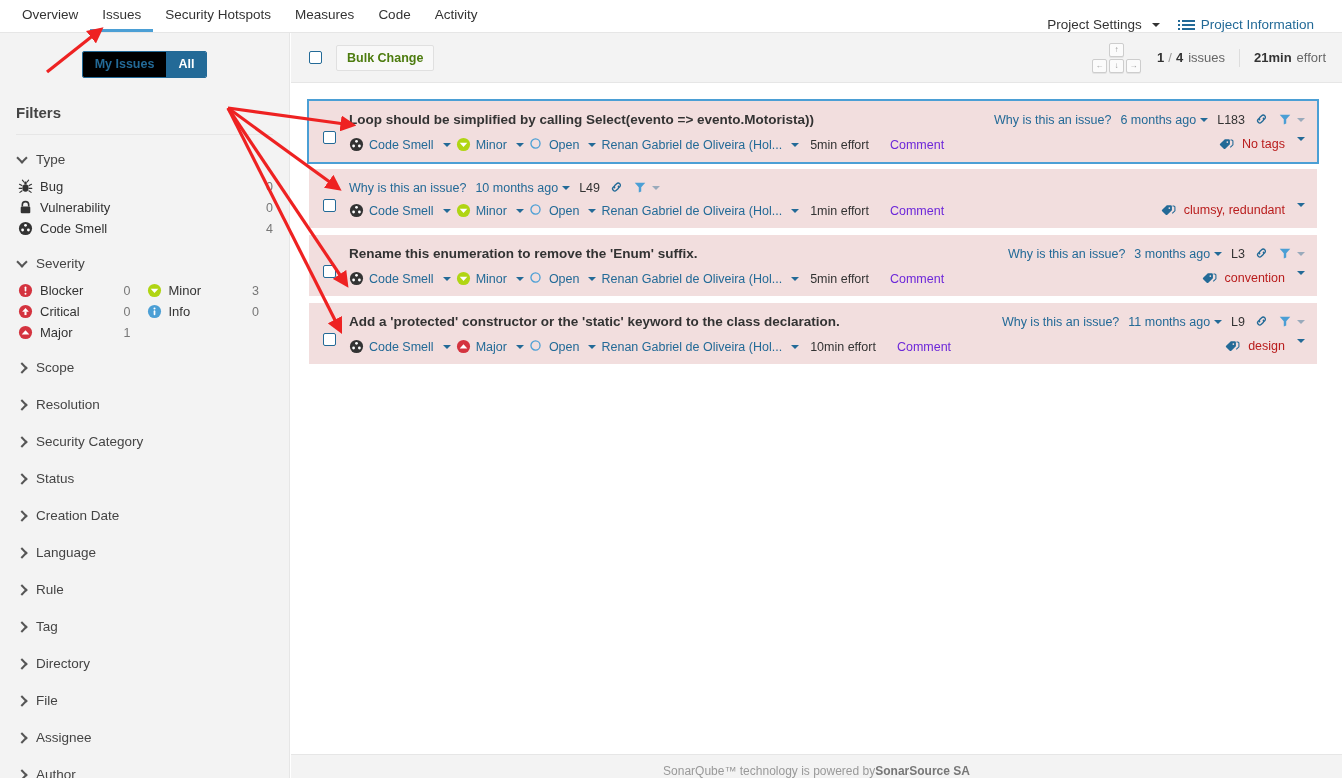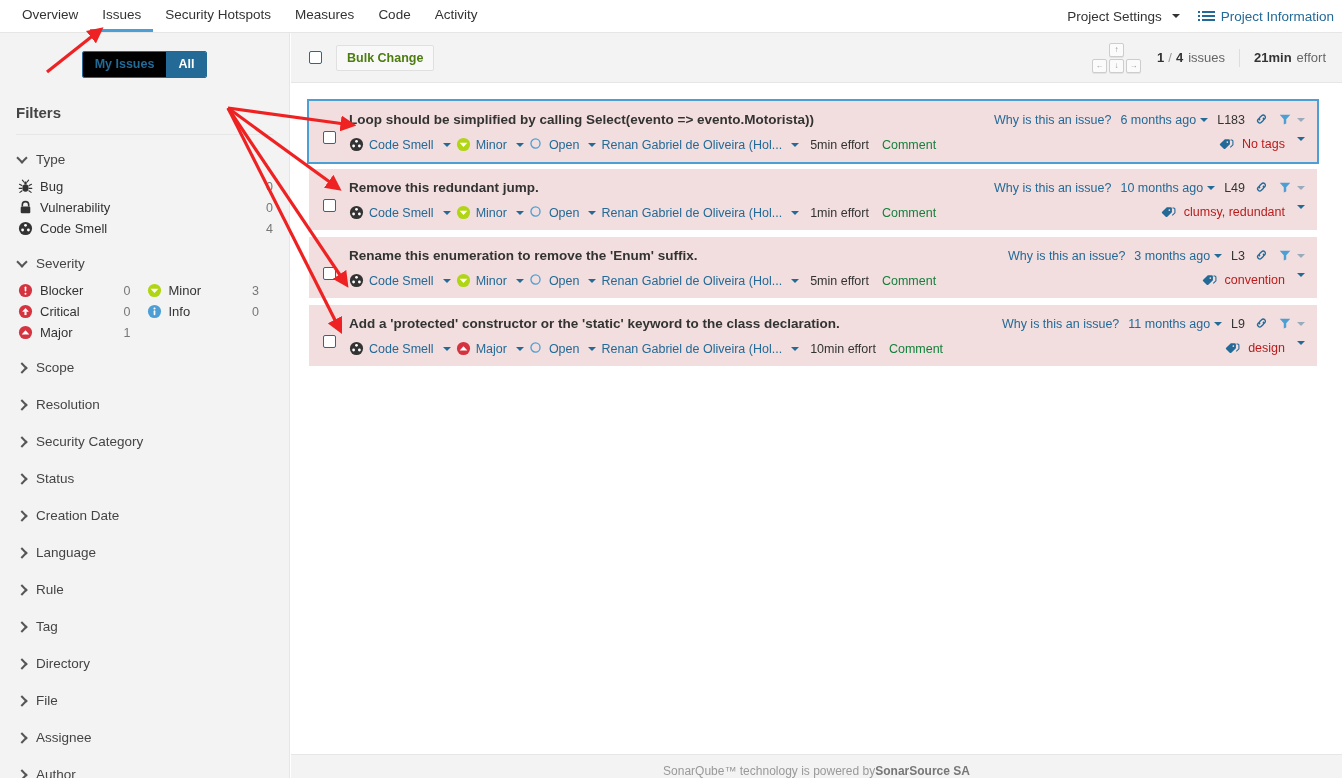--- a/index.html
+++ b/index.html
@@ -23,21 +23,21 @@
     gap: 24px;
   }
   .nav-left { display: flex; align-items: stretch; padding-left: 10px; }
   .nav-item {
     display: flex; align-items: center; padding: 0 12px;
     font-size: 13.5px; color: #333; cursor: pointer;
     border-bottom: 3px solid transparent;
     position: relative; top: 0;
   }
   .nav-item.active { border-bottom-color: #4b9fd5; }
-  .nav-right { display: flex; align-items: center; padding-right: 8px; gap: 22px; }
+  .nav-right { display: flex; align-items: flex-end; padding-right: 28px; gap: 22px; }
   .nav-right-item {
     display: flex; align-items: center; gap: 6px;
     font-size: 13.5px; color: #333; cursor: pointer;
   }
   .nav-right-item.link { color: #236a97; }
   .caret {
     display: inline-block; width: 0; height: 0;
     border-left: 4px solid transparent; border-right: 4px solid transparent;
     border-top: 4px solid currentColor; margin-left: 4px; vertical-align: middle;
   }
@@ -146,21 +146,21 @@
   }
   .issue-top-right .why { cursor: pointer; }
   .issue-top-right .line { color: #333; }
   .issue-bottom { display: flex; align-items: center; margin-top: 8px; }
   .meta { display: flex; align-items: center; gap: 5px; flex-wrap: nowrap; }
   .meta-item {
     display: flex; align-items: center; gap: 5px; font-size: 12.5px;
     color: #236a97; cursor: pointer; white-space: nowrap;
   }
   .meta-plain { font-size: 12.5px; color: #333; white-space: nowrap; margin-left: 6px; }
-  .meta-link { font-size: 12.5px; color: #15803d; cursor: pointer; margin-left: 8px; }
+  .meta-link { font-size: 12.5px; color: #6d28d9; cursor: pointer; margin-left: 16px; }
   .tags {
     margin-left: auto; display: flex; gap: 8px;
     font-size: 12.5px; color: #b91c1c; cursor: pointer; white-space: nowrap;
   }
   .assignee { color: #236a97; max-width: 185px; overflow: hidden; text-overflow: ellipsis; }
 
   
   .footer {
     position: absolute; left: 291px; right: 0; bottom: 0; height: 24px;
     background: #f3f3f3; border-top: 1px solid #e6e6e6;
@@ -544,21 +544,20 @@
             </div>
           </div>
         </div>
         <div class="issue">
           <div class="issue-inner">
             <div class="issue-cb">
               <div class="cbox"></div>
             </div>
             <div class="issue-body">
               <div class="issue-top">
-                <div class="issue-title">Remove this redundant jump.</div>
                 <div class="issue-top-right">
                   <span class="why">Why is this an issue?</span>
                   <span style="display: flex; align-items: center;">
                     <span>10 months ago</span>
                     <span class="caret" style="color: rgb(35, 106, 151);"></span>
                   </span>
                   <span class="line">L49</span>
                   <span class="ic">
                     <svg viewBox="0 0 18 16" width="15" height="14">
                       <g fill="none" stroke="#236a97" stroke-width="1.6">

